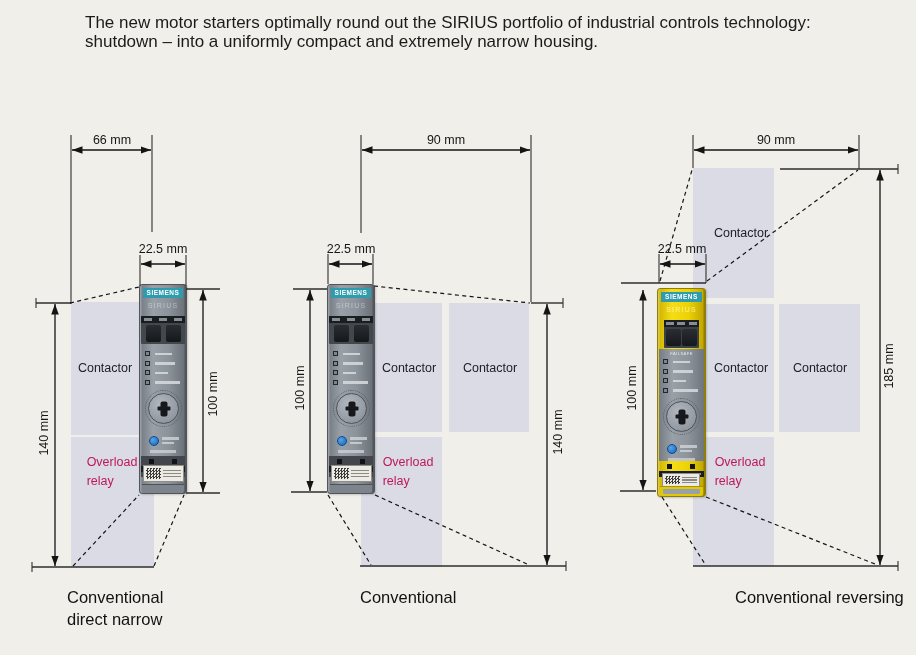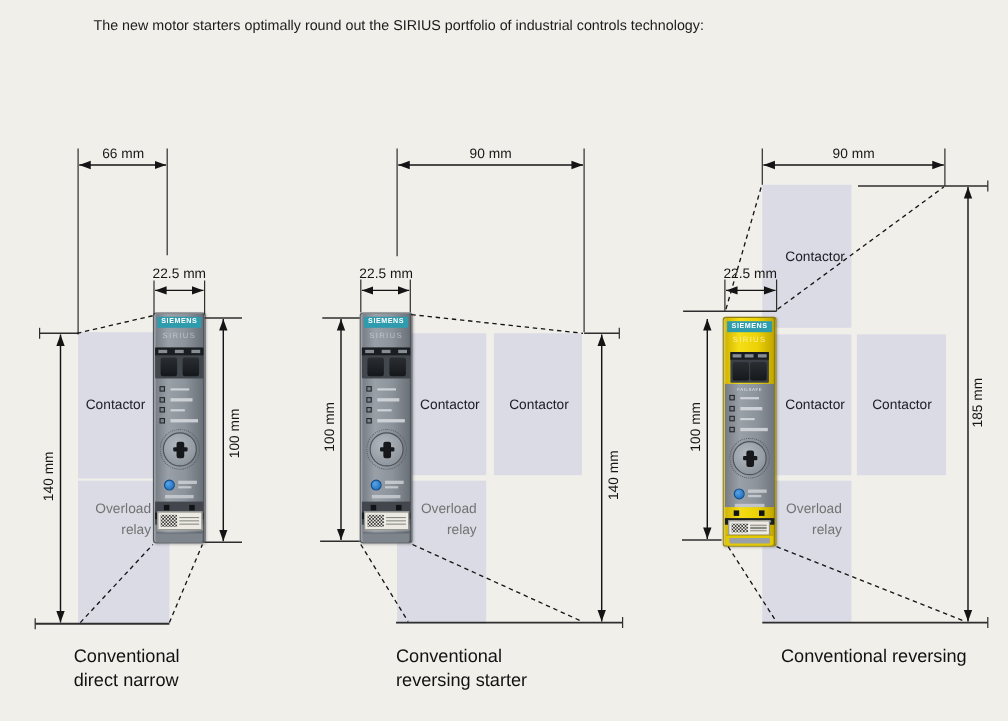--- a/index.html
+++ b/index.html
@@ -1,36 +1,36 @@
 <!DOCTYPE html>
 <html><head>
 <meta charset="utf-8">
 <style>
   *{margin:0;padding:0;box-sizing:border-box}
   html,body{width:916px;height:655px}
   body{background:#f1efea;font-family:"Liberation Sans",sans-serif;color:#1c1c1c;position:relative;overflow:hidden}
   .stage{position:absolute;inset:0;width:916px;height:655px}
 
-  .intro{position:absolute;left:85px;top:13px;font-size:13px;line-height:19px;color:#1b1b1b;z-index:4}
+  .intro{position:absolute;left:85px;top:13px;font-size:17px;line-height:19px;color:#1b1b1b;z-index:4}
 
   .gbox{position:absolute;background:#dadbe4;z-index:1}
 
   svg.lines{position:absolute;left:0;top:0;z-index:3;pointer-events:none}
   .ext{stroke:#2e2e2e;stroke-width:1.1}
   .dim{stroke:#141414;stroke-width:1.3}
   .tick{stroke:#2e2e2e;stroke-width:1.4}
   .base{stroke:#2e2e2e;stroke-width:1.7}
   .mini{stroke:#2e2e2e;stroke-width:1.1}
   .dash{stroke:#141414;stroke-width:1.2;stroke-dasharray:4 3.4;fill:none}
 
   .lbl{position:absolute;z-index:4;transform:translate(-50%,-50%);white-space:nowrap}
   .dimlbl{font-size:12.5px;color:#161616}
   .vlbl{transform:translate(-50%,-50%) rotate(-90deg)}
   .boxlbl{font-size:12.5px;color:#20202a}
-  .boxlbl2{position:absolute;z-index:4;transform:translate(-50%,-50%);text-align:right;font-size:12.5px;line-height:19px;color:#737373;white-space:nowrap}
+  .boxlbl2{position:absolute;z-index:4;transform:translate(-50%,-50%);text-align:left;font-size:12.5px;line-height:19px;color:#be185d;white-space:nowrap}
   .caption{position:absolute;z-index:4;font-size:16.5px;line-height:22px;color:#121212}
 
   
   .device{position:absolute;z-index:2;border:1px solid #51565c;border-radius:3px;
     box-shadow:inset 1.5px 0 0 rgba(255,255,255,.28), inset -1.5px 0 0 rgba(0,0,0,.22), 1px 1px 2px rgba(0,0,0,.18)}
   .dev-gray{background:linear-gradient(90deg,#747a82,#9aa0a8 28%,#8d939b 62%,#686e76)}
   .dev-yellow{background:linear-gradient(90deg,#cdb100,#f5de16 30%,#ecd205 65%,#bda200);border-color:#8d7d10}
   .device>div{position:absolute}
   .d-band{top:3px;left:3px;right:3px;height:10px;background:#2f9cae;color:#fff;font-size:6.5px;font-weight:bold;
     letter-spacing:.5px;text-align:center;line-height:10px;font-family:"Liberation Sans",sans-serif}
@@ -78,20 +78,21 @@
   .dev-yellow .d-foot{height:10px;background:#e3c904;border-top:1px solid #a89210}
   .dev-yellow .d-foot::after{content:"";position:absolute;inset:2px 3px;background:#9aa0a8;border-radius:1px}
 </style>
 </head>
 <body>
 
 <div class="stage">
 
   <div class="intro">
     <div>The new motor starters optimally round out the SIRIUS portfolio of industrial controls technology:</div>
+    <div>shutdown – into a uniformly compact and extremely narrow housing.</div>
   </div>
 
   <div class="gbox" style="left:71px;top:302px;width:81px;height:133px"></div>
   <div class="gbox" style="left:71px;top:437px;width:83px;height:130px"></div>
 
   <div class="gbox" style="left:359px;top:303px;width:83px;height:129px"></div>
   <div class="gbox" style="left:449px;top:303px;width:80px;height:129px"></div>
   <div class="gbox" style="left:361px;top:437px;width:81px;height:130px"></div>
 
   <div class="gbox" style="left:693px;top:168px;width:81px;height:130px"></div>
@@ -352,19 +353,18 @@
     <div>Overload</div>
     <div>relay</div>
   </div>
 
   <div class="caption" style="left:67px;top:586px">
     <div>Conventional</div>
     <div>direct narrow</div>
   </div>
   <div class="caption" style="left:360px;top:586px">
     <div>Conventional</div>
-    <div>reversing starter</div>
-  </div>
-  <div class="caption" style="left:710px;top:586px">
+  </div>
+  <div class="caption" style="left:735px;top:586px">
     <div>Conventional reversing</div>
   </div>
 
 </div>
 
 </body></html>

